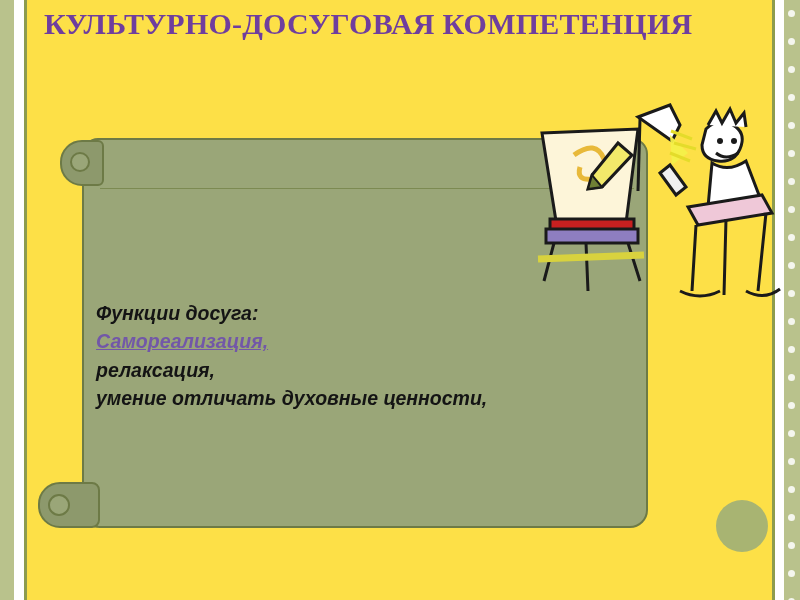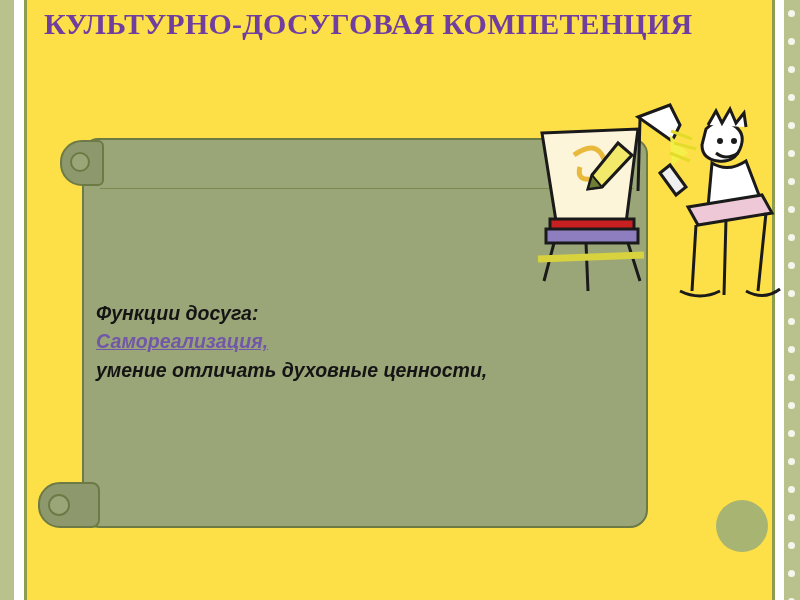--- a/index.html
+++ b/index.html
@@ -230,20 +230,21 @@
 
   <div id="panel">
     <div class="panel-rule"></div>
   </div>
   <div class="curl tl"></div>
   <div class="curl bl"></div>
 
   <div id="body-text">
     <span class="line">Функции досуга:</span>
     <span class="line link">Самореализация,</span>
+    <span class="line">релаксация,</span>
     <span class="line">умение отличать духовные ценности,</span>
   </div>
 
   <svg id="clipart" viewBox="0 0 270 230" xmlns="http://www.w3.org/2000/svg">
 
     <g>
       <path d="M118 22 L150 10 L160 30 L152 46 Z" fill="#ffffff" stroke="#1a1a1a" stroke-width="3"></path>
       <path d="M120 24 L118 96" stroke="#1a1a1a" stroke-width="3" fill="none"></path>
       <path d="M150 40 L168 58 L152 70 Z" fill="#f4f04a" opacity="0.95"></path>
       <path d="M151 36 L172 44 M154 48 L176 54 M150 58 L170 66" stroke="#e4dc2a" stroke-width="3"></path>

